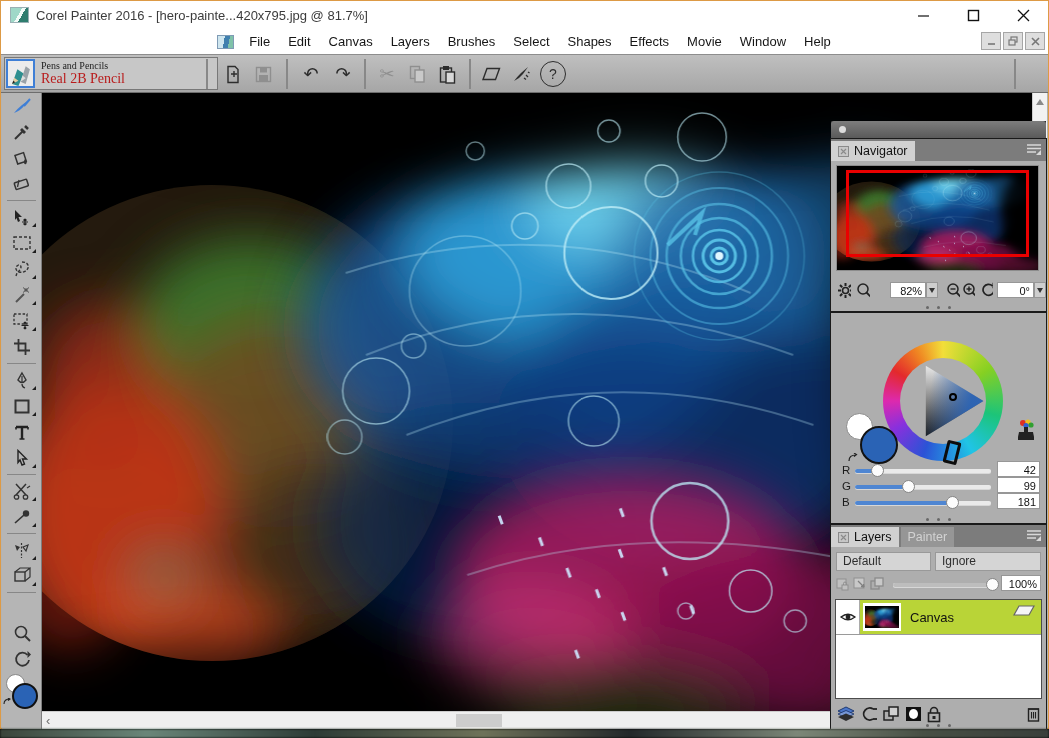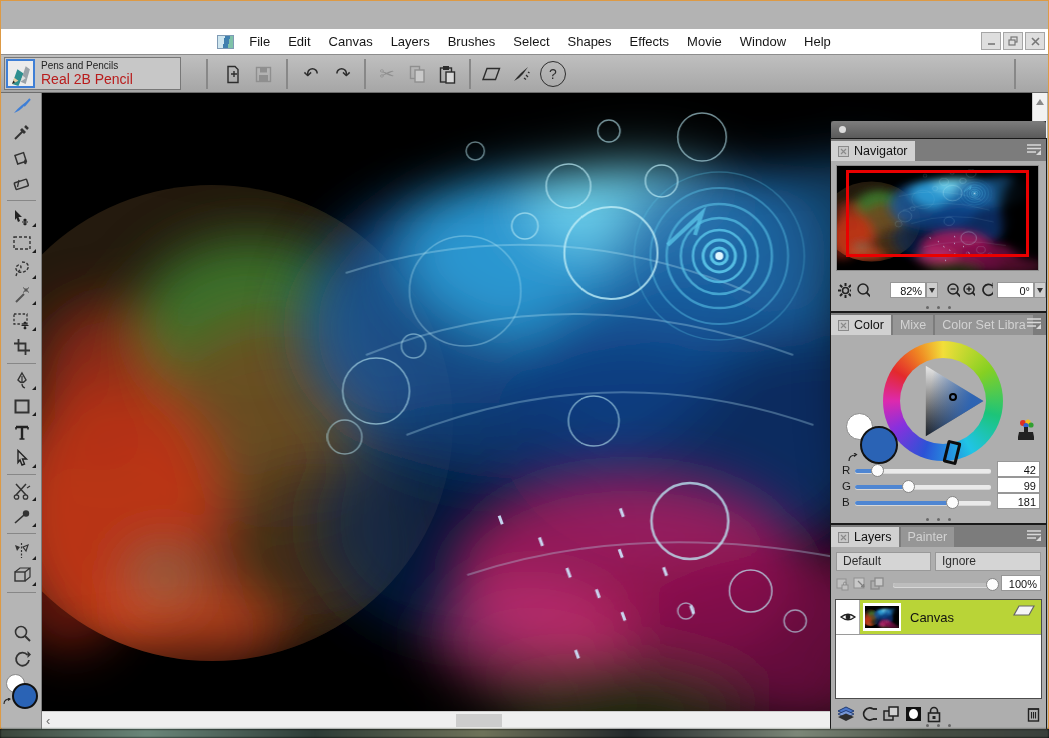--- a/index.html
+++ b/index.html
@@ -14,21 +14,21 @@
   .win-ctrls{position:absolute;right:0;top:0;height:28px;display:flex;}
   .win-btn{width:50px;height:28px;display:flex;align-items:center;justify-content:center;}
   
   .menubar{position:absolute;left:0;top:28px;width:100%;height:25px;background:#fff;display:flex;align-items:center;font-size:13px;color:#161616;justify-content:center;}
   .doc-ico{width:15px;height:12px;margin:0 6px 0 8px;border:1px solid #7f9bb5;background:linear-gradient(100deg,#cfe6ef 0 40%,#3f7fae 40% 70%,#7fc2a9 70%);}
   .menu-item{padding:0 9px;cursor:default;}
   .mdi-ctrls{position:absolute;right:3px;top:3px;display:flex;gap:2px;}
   .mdi-btn{width:18px;height:16px;background:#dedede;border:1px solid #a6a6a6;display:flex;align-items:center;justify-content:center;}
   
   .toolbar{position:absolute;left:0;top:53px;width:100%;height:39px;background:linear-gradient(#bfbfbf,#a6a6a6);border-top:1px solid #8d8d8d;border-bottom:1px solid #6d6d6d;box-sizing:border-box;}
-  .brush-sel{position:absolute;left:3px;top:2px;width:177px;height:33px;background:#c7c7c7;border:1px solid #787878;display:flex;align-items:center;box-sizing:border-box;}
+  .brush-sel{position:absolute;left:3px;top:2px;width:214px;height:33px;background:#c7c7c7;border:1px solid #787878;display:flex;align-items:center;box-sizing:border-box;font-family:Liberation Serif, serif;}
   .brush-ico{width:29px;height:29px;border:2px solid #3f7fd6;background:#ececec;margin-left:1px;margin-right:6px;box-sizing:border-box;}
   .bs-cat{font-size:10px;color:#232323;line-height:11px;}
   .bs-var{font-size:14px;color:#b91c1c;line-height:16px;}
   .tb-sep{position:absolute;top:4px;width:2px;height:30px;background:#888;}
   .tb-btn{position:absolute;top:5px;width:28px;height:28px;display:flex;align-items:center;justify-content:center;font-size:18px;color:#2d2d2d;}
   .tb-btn.dis{color:#8f8f8f;}
   .tb-recess{position:absolute;left:540px;top:3px;width:468px;height:32px;background:#d8d8d8;border:1px solid #898989;box-shadow:inset 1px 1px 3px rgba(0,0,0,.3);box-sizing:border-box;}
   .recent-brush{position:absolute;left:5px;top:1px;width:34px;height:29px;text-align:center;}
   .recent-brush svg{display:block;margin:1px auto 0;}
   .recent-label{font-size:8px;color:#333;line-height:8px;}
@@ -197,20 +197,41 @@
       <polygon points="4,22 5,19 7,20.5" fill="#222"></polygon>
       <polygon points="12,20 17,5 21,8 17,22" fill="#9aa2a8"></polygon>
       <polygon points="12,20 14,14 17,16.5" fill="#ddd"></polygon>
     </g>
   </defs>
 </svg>
 
 <div class="stage">
   <div class="window">
 
+    <div class="titlebar">
+      <div class="app-ico"></div>
+      <div class="title-text">Corel Painter 2016 - [hero-painte...420x795.jpg @ 81.7%]</div>
+      <div class="win-ctrls">
+        <div class="win-btn">
+          <svg width="13" height="13">
+              <line x1="1" y1="7" x2="12" y2="7" stroke="#111" stroke-width="1.2"></line>
+            </svg>
+        </div>
+        <div class="win-btn">
+          <svg width="13" height="13">
+              <rect x="1.5" y="1.5" width="10" height="10" fill="none" stroke="#111" stroke-width="1.4"></rect>
+            </svg>
+        </div>
+        <div class="win-btn">
+          <svg width="13" height="13">
+              <path d="M1 1 L12 12 M12 1 L1 12" stroke="#111" stroke-width="1.3"></path>
+            </svg>
+        </div>
+      </div>
+    </div>
 
     <div class="menubar">
       <div class="doc-ico"></div>
       <span class="menu-item">File</span>
       <span class="menu-item">Edit</span>
       <span class="menu-item">Canvas</span>
       <span class="menu-item">Layers</span>
       <span class="menu-item">Brushes</span>
       <span class="menu-item">Select</span>
       <span class="menu-item">Shapes</span>
@@ -540,39 +561,20 @@
             </div>
         </div>
         <div class="grip">
             <i></i>
             <i></i>
             <i></i>
           </div>
       </div>
 
       <div class="panel" id="p-color" style="top:192px;height:210px">
-        <div class="tabs">
-          <div class="tab active">
-            <span class="tab-x">
-              <svg width="11" height="11">
-                  <rect x="0.5" y="0.5" width="10" height="10" fill="#c6c6c6" stroke="#8a8a8a"></rect>
-                  <path d="M3 3 L8 8 M8 3 L3 8" stroke="#8a8a8a" stroke-width="1.1"></path>
-                </svg>
-            </span>
-            <span>Color</span>
-          </div>
-          <div class="tab inactive">Mixe</div>
-          <div class="tab inactive">Color Set Libra</div>
-          <span class="pmenu">
-            <svg width="16" height="13">
-                <path d="M1 2 H15 M1 5.5 H15 M1 9 H10" stroke="#d8d8d8" stroke-width="1.6"></path>
-                <path d="M15 7 L10 12 L15 12 Z" fill="#d8d8d8"></path>
-              </svg>
-          </span>
-        </div>
         <div class="wheel">
           <div class="wheel-in"></div>
           <div class="tri"></div>
           <div class="tri-mark"></div>
           <div class="hue-mark"></div>
         </div>
         <div class="sw-back"></div>
         <div class="sw-front"></div>
         <svg width="10" height="10" style="position:absolute;left:17px;top:140px">
             <path d="M1 8 q0 -6 7 -6 M6 0 l2.5 1.6 l-2.5 2" fill="none" stroke="#222" stroke-width="1.2"></path>

